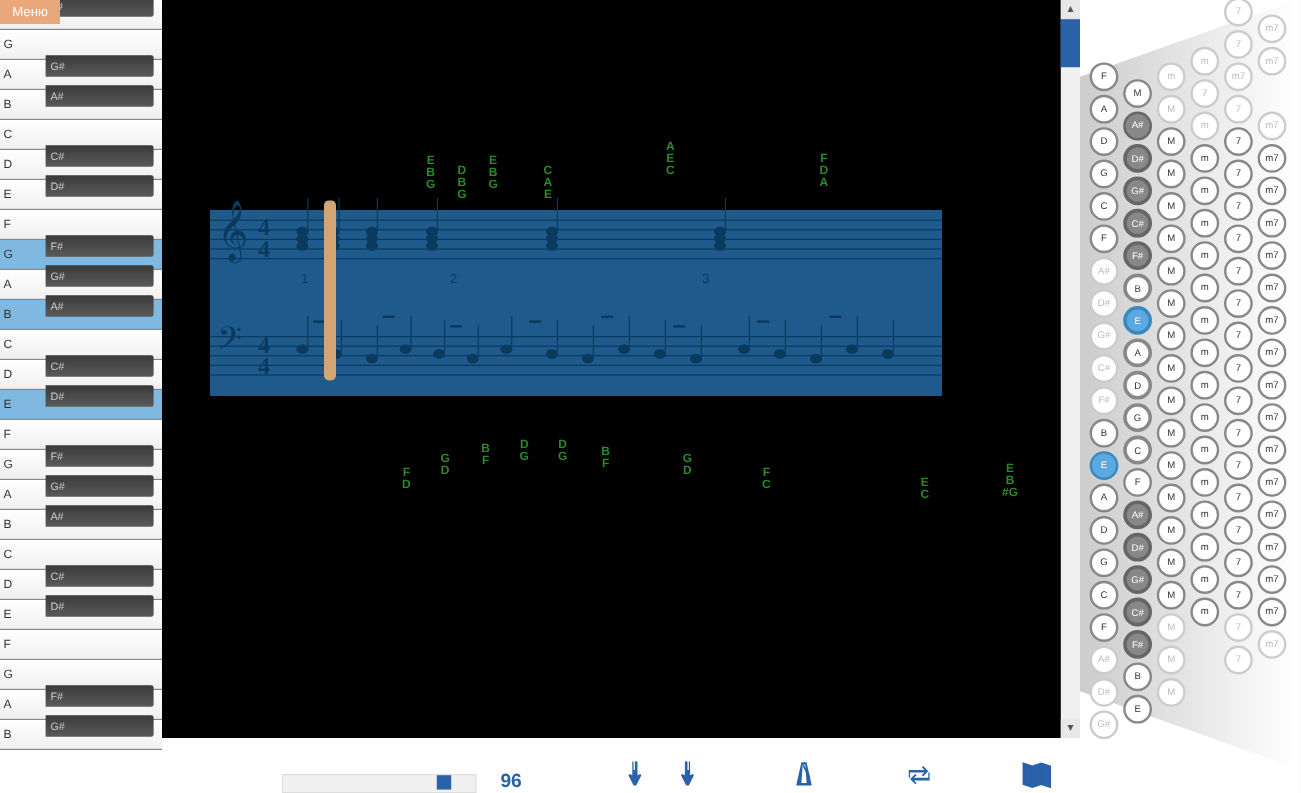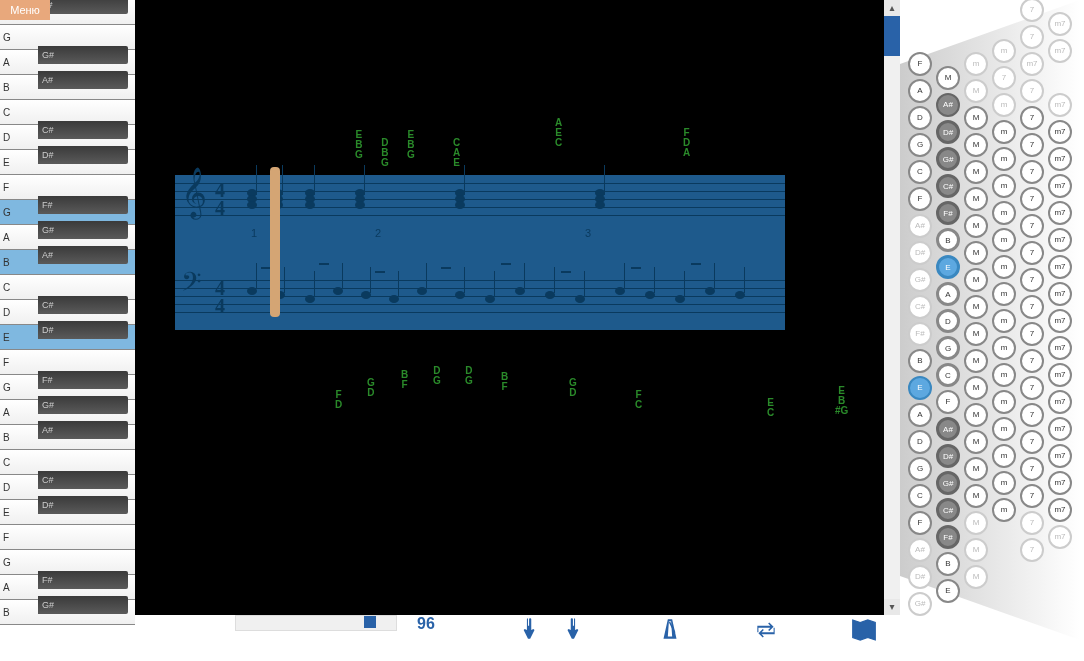--- a/index.html
+++ b/index.html
@@ -32,21 +32,21 @@
 .accordion-col{width:184px;height:100%;background:#fff;position:relative;flex-shrink:0}
 .accordion{position:absolute;inset:0;overflow:hidden}
 .acc-bg{position:absolute;left:0;top:0;width:180px;height:640px;background:linear-gradient(to right,#ccc,#fff);clip-path:polygon(0 10%,100% 0,100% 100%,0 90%)}
 .abtn{position:absolute;width:24px;height:24px;border-radius:50%;background:#fff;border:2px solid #888;font-size:8px;text-align:center;line-height:20px;color:#333;box-sizing:border-box}
 .abtn.dim{border-color:#ccc;color:#bbb}
 .abtn.dark{background:#888;border-color:#666;color:#fff}
 .abtn.blue{background:#5da8e0;border-color:#3a88c0;color:#fff}
 .abtn.thick{border-width:3px}
 
 
-.toolbar{position:absolute;bottom:0;left:135px;right:184px;height:46px;background:#fff;display:flex;align-items:flex-start;padding:0 20px;gap:20px}
+.toolbar{position:absolute;bottom:0;left:135px;right:184px;height:46px;background:#fff;display:flex;align-items:flex-end;padding:0 20px;gap:20px}
 .slider-box{position:relative;width:160px;height:14px;background:#f0f0f0;border:1px solid #ddd}
 .slider-thumb{position:absolute;width:12px;height:12px;background:#2962a8;top:0}
 .tempo-val{color:#2962a8;font-size:16px;font-weight:bold}
 .tb-icon{width:26px;height:30px;color:#2962a8;cursor:pointer}
 .tb-icon svg{width:100%;height:100%;fill:#2962a8}
 .spacer{flex:1}
 </style>
 </head>
 <body>
 

